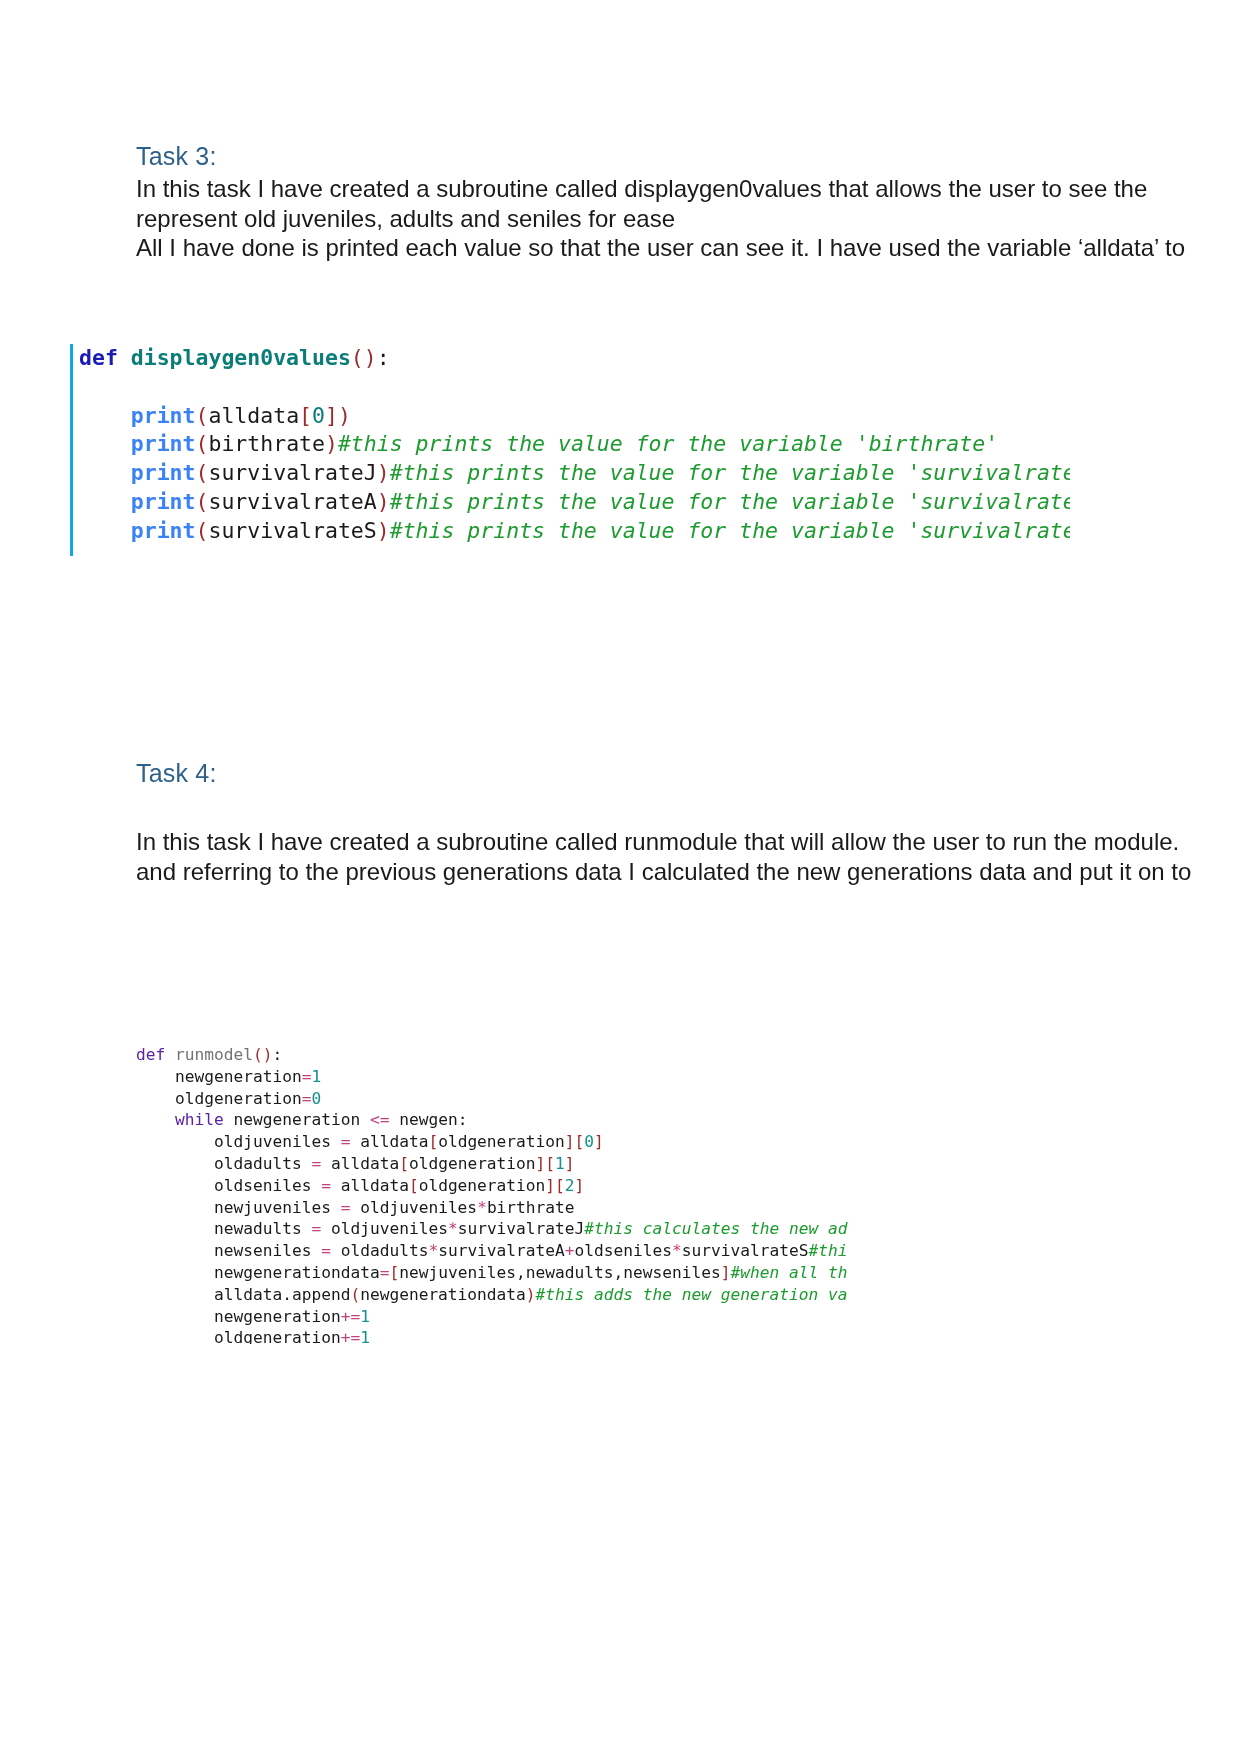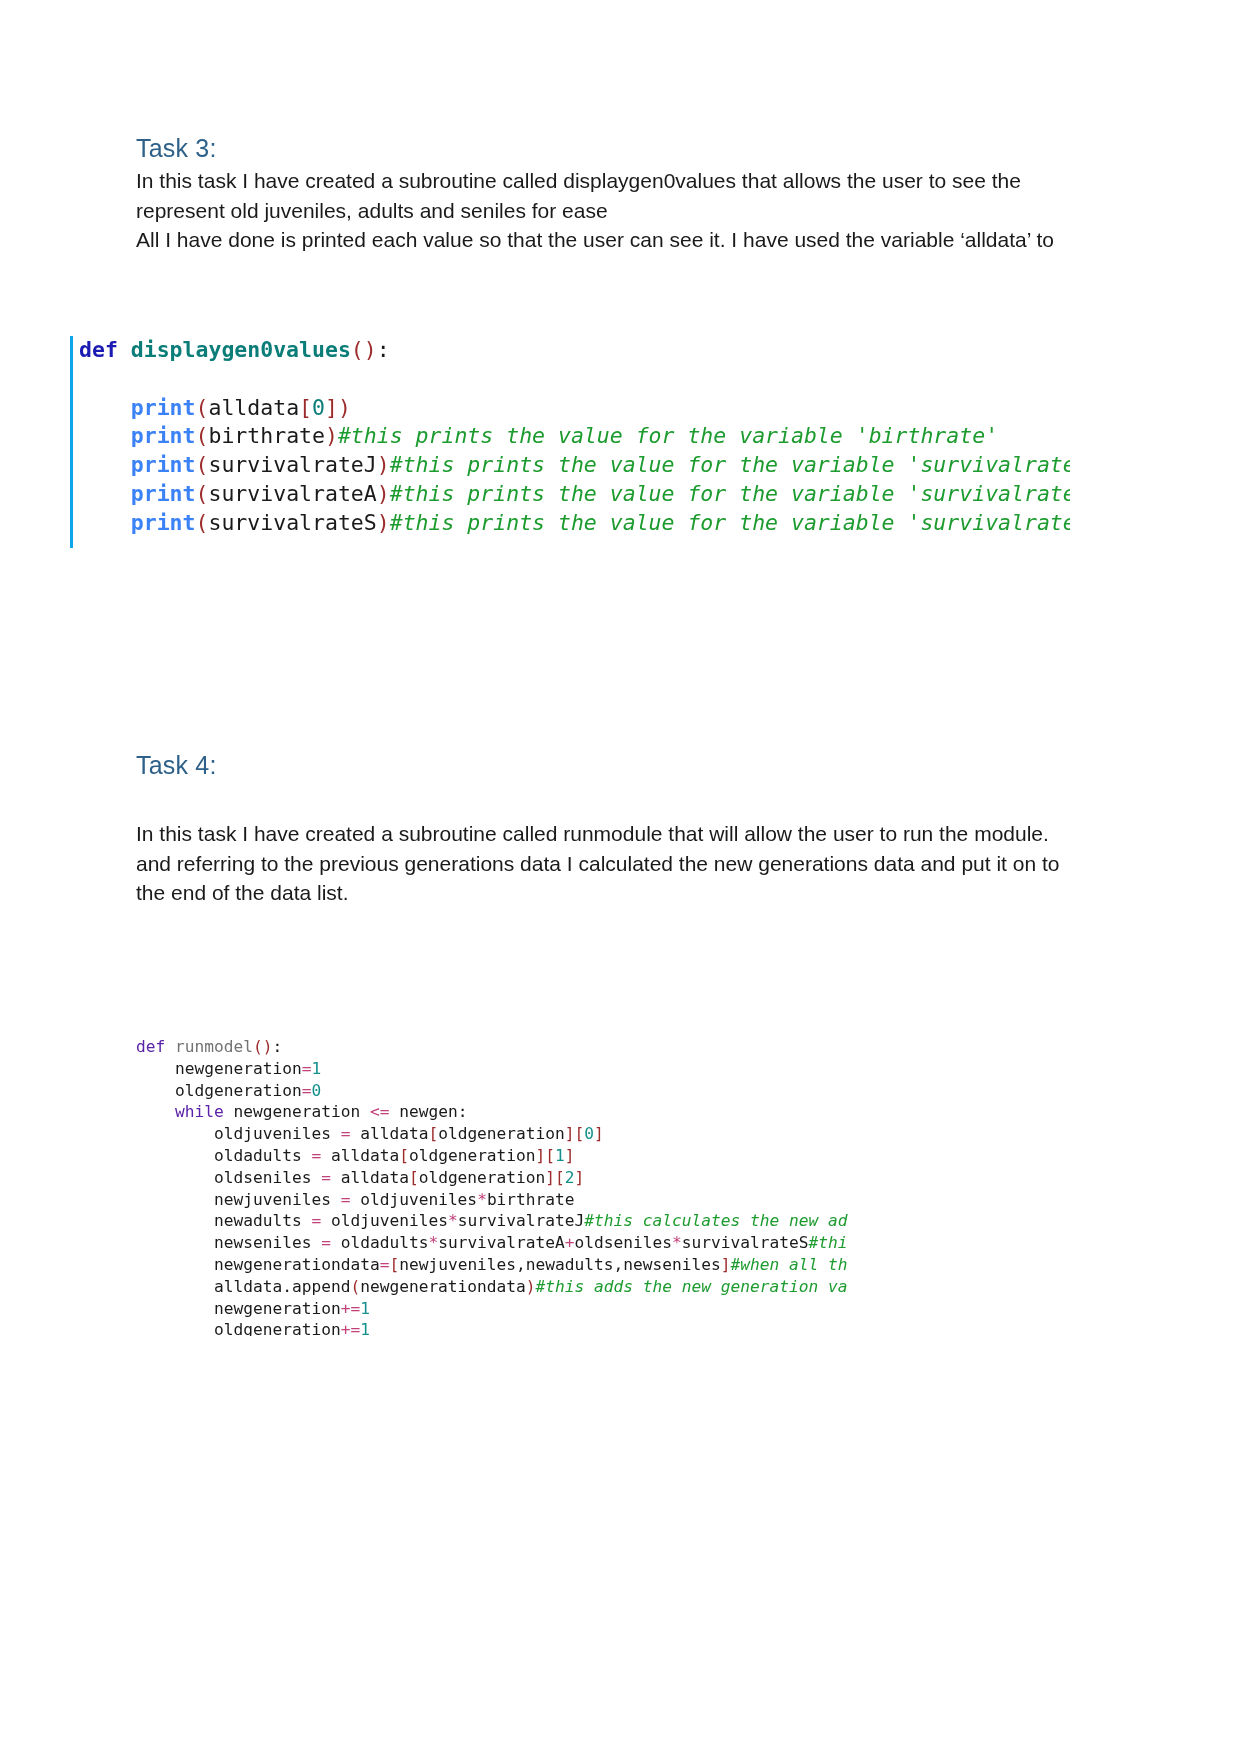--- a/index.html
+++ b/index.html
@@ -10,21 +10,21 @@
   body {
     width: 1241px;
     height: 1754px;
     position: relative;
     font-family: "Liberation Sans", sans-serif;
     overflow: hidden;
   }
 
   .page {
     position: absolute;
-    left: 0; top: 4px;
+    left: 0; top: 12px;
     width: 1241px;
     height: 1450px;
     background: #ffffff;
   }
 
   
   .heading {
     position: absolute;
     left: 136px;
     color: #2E6189;
@@ -32,21 +32,21 @@
     font-weight: 400;
     letter-spacing: 0.2px;
     white-space: nowrap;
     font-family: "Liberation Sans", sans-serif;
   }
 
   .para {
     position: absolute;
     left: 136px;
     color: #1a1a1a;
-    font-size: 21px;
+    font-size: 24px;
     line-height: 29.5px;
     font-family: "Liberation Sans", sans-serif;
   }
 
   .para .ln { display: block; white-space: nowrap; }
 
   
   .code-block {
     position: absolute;
     font-family: "DejaVu Sans Mono", "Liberation Mono", monospace;
@@ -111,18 +111,17 @@
     <span class="ln">All I have done is printed each value so that the user can see it. I have used the variable ‘alldata’ to</span>
   </div>
 
   <div class="code-block" id="code3"><span class="cl"><span class="t-kw">def </span><span class="t-def">displaygen0values</span><span class="t-paren">()</span><span class="t-plain">:</span></span><span class="cl">&nbsp;</span><span class="cl"><span class="t-plain">    </span><span class="t-fn">print</span><span class="t-paren">(</span><span class="t-plain">alldata</span><span class="t-brk">[</span><span class="t-num">0</span><span class="t-brk">]</span><span class="t-paren">)</span></span><span class="cl"><span class="t-plain">    </span><span class="t-fn">print</span><span class="t-paren">(</span><span class="t-plain">birthrate</span><span class="t-paren">)</span><span class="t-cmt">#this prints the value for the variable 'birthrate'</span></span><span class="cl"><span class="t-plain">    </span><span class="t-fn">print</span><span class="t-paren">(</span><span class="t-plain">survivalrateJ</span><span class="t-paren">)</span><span class="t-cmt">#this prints the value for the variable 'survivalrateJ'</span></span><span class="cl"><span class="t-plain">    </span><span class="t-fn">print</span><span class="t-paren">(</span><span class="t-plain">survivalrateA</span><span class="t-paren">)</span><span class="t-cmt">#this prints the value for the variable 'survivalrateA'</span></span><span class="cl"><span class="t-plain">    </span><span class="t-fn">print</span><span class="t-paren">(</span><span class="t-plain">survivalrateS</span><span class="t-paren">)</span><span class="t-cmt">#this prints the value for the variable 'survivalrateS'</span></span></div>
 
   <div class="heading" style="top:747px;">Task 4:</div>
 
   <div class="para" style="top:815px; width:870px;">
     <span class="ln">In this task I have created a subroutine called runmodule that will allow the user to run the module.</span>
     <span class="ln">and referring to the previous generations data I calculated the new generations data and put it on to</span>
-    <span class="ln">the end of the data list.</span>
   </div>
 
   <div class="code-block" id="code4"><span class="cl"><span class="t-kw">def </span><span class="t-def">runmodel</span><span class="t-paren">()</span><span class="t-plain">:</span></span><span class="cl"><span class="t-plain">    newgeneration</span><span class="t-op">=</span><span class="t-num">1</span></span><span class="cl"><span class="t-plain">    oldgeneration</span><span class="t-op">=</span><span class="t-num">0</span></span><span class="cl"><span class="t-plain">    </span><span class="t-kw">while </span><span class="t-plain">newgeneration </span><span class="t-op">&lt;=</span><span class="t-plain"> newgen:</span></span><span class="cl"><span class="t-plain">        oldjuveniles </span><span class="t-op">=</span><span class="t-plain"> alldata</span><span class="t-brk">[</span><span class="t-plain">oldgeneration</span><span class="t-brk">]</span><span class="t-brk">[</span><span class="t-num">0</span><span class="t-brk">]</span></span><span class="cl"><span class="t-plain">        oldadults </span><span class="t-op">=</span><span class="t-plain"> alldata</span><span class="t-brk">[</span><span class="t-plain">oldgeneration</span><span class="t-brk">]</span><span class="t-brk">[</span><span class="t-num">1</span><span class="t-brk">]</span></span><span class="cl"><span class="t-plain">        oldseniles </span><span class="t-op">=</span><span class="t-plain"> alldata</span><span class="t-brk">[</span><span class="t-plain">oldgeneration</span><span class="t-brk">]</span><span class="t-brk">[</span><span class="t-num">2</span><span class="t-brk">]</span></span><span class="cl"><span class="t-plain">        newjuveniles </span><span class="t-op">=</span><span class="t-plain"> oldjuveniles</span><span class="t-op">*</span><span class="t-plain">birthrate</span></span><span class="cl"><span class="t-plain">        newadults </span><span class="t-op">=</span><span class="t-plain"> oldjuveniles</span><span class="t-op">*</span><span class="t-plain">survivalrateJ</span><span class="t-cmt">#this calculates the new ad</span></span><span class="cl"><span class="t-plain">        newseniles </span><span class="t-op">=</span><span class="t-plain"> oldadults</span><span class="t-op">*</span><span class="t-plain">survivalrateA</span><span class="t-op">+</span><span class="t-plain">oldseniles</span><span class="t-op">*</span><span class="t-plain">survivalrateS</span><span class="t-cmt">#thi</span></span><span class="cl"><span class="t-plain">        newgenerationdata</span><span class="t-op">=</span><span class="t-brk">[</span><span class="t-plain">newjuveniles,newadults,newseniles</span><span class="t-brk">]</span><span class="t-cmt">#when all th</span></span><span class="cl"><span class="t-plain">        alldata.append</span><span class="t-paren">(</span><span class="t-plain">newgenerationdata</span><span class="t-paren">)</span><span class="t-cmt">#this adds the new generation va</span></span><span class="cl"><span class="t-plain">        newgeneration</span><span class="t-op">+=</span><span class="t-num">1</span></span><span class="cl"><span class="t-plain">        oldgeneration</span><span class="t-op">+=</span><span class="t-num">1</span></span></div>
 
 </div>
 
 </body></html>

